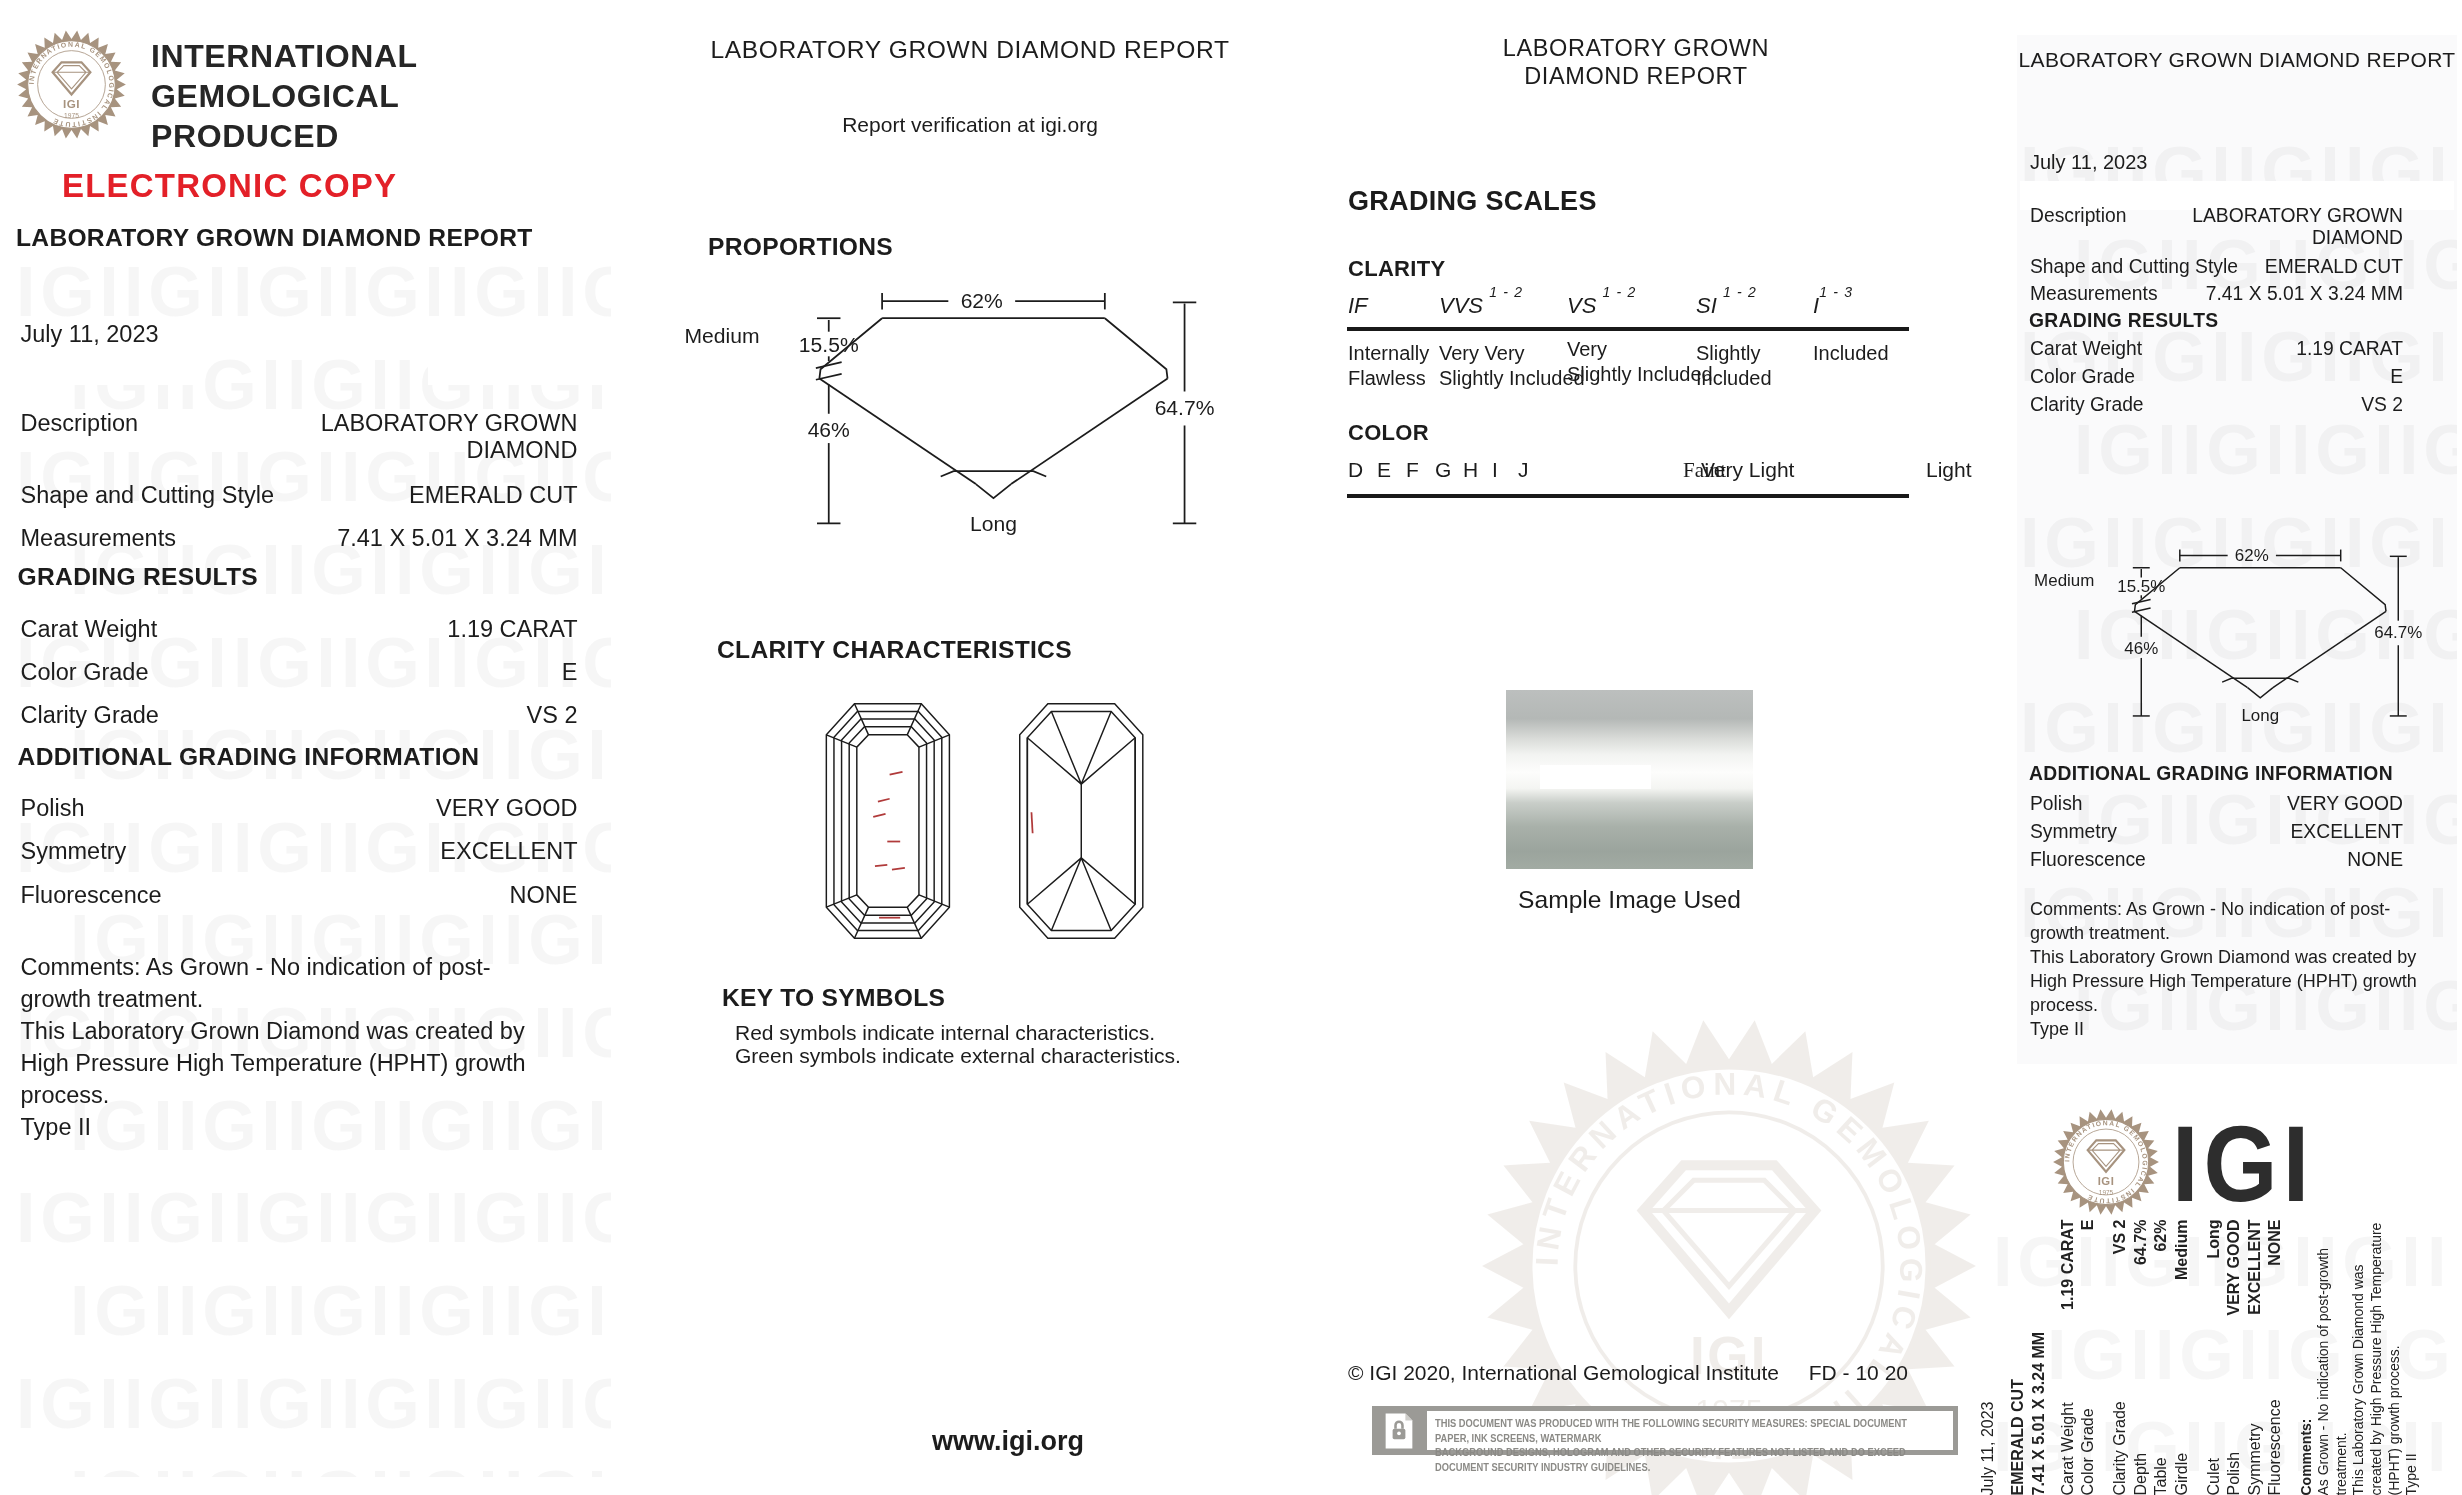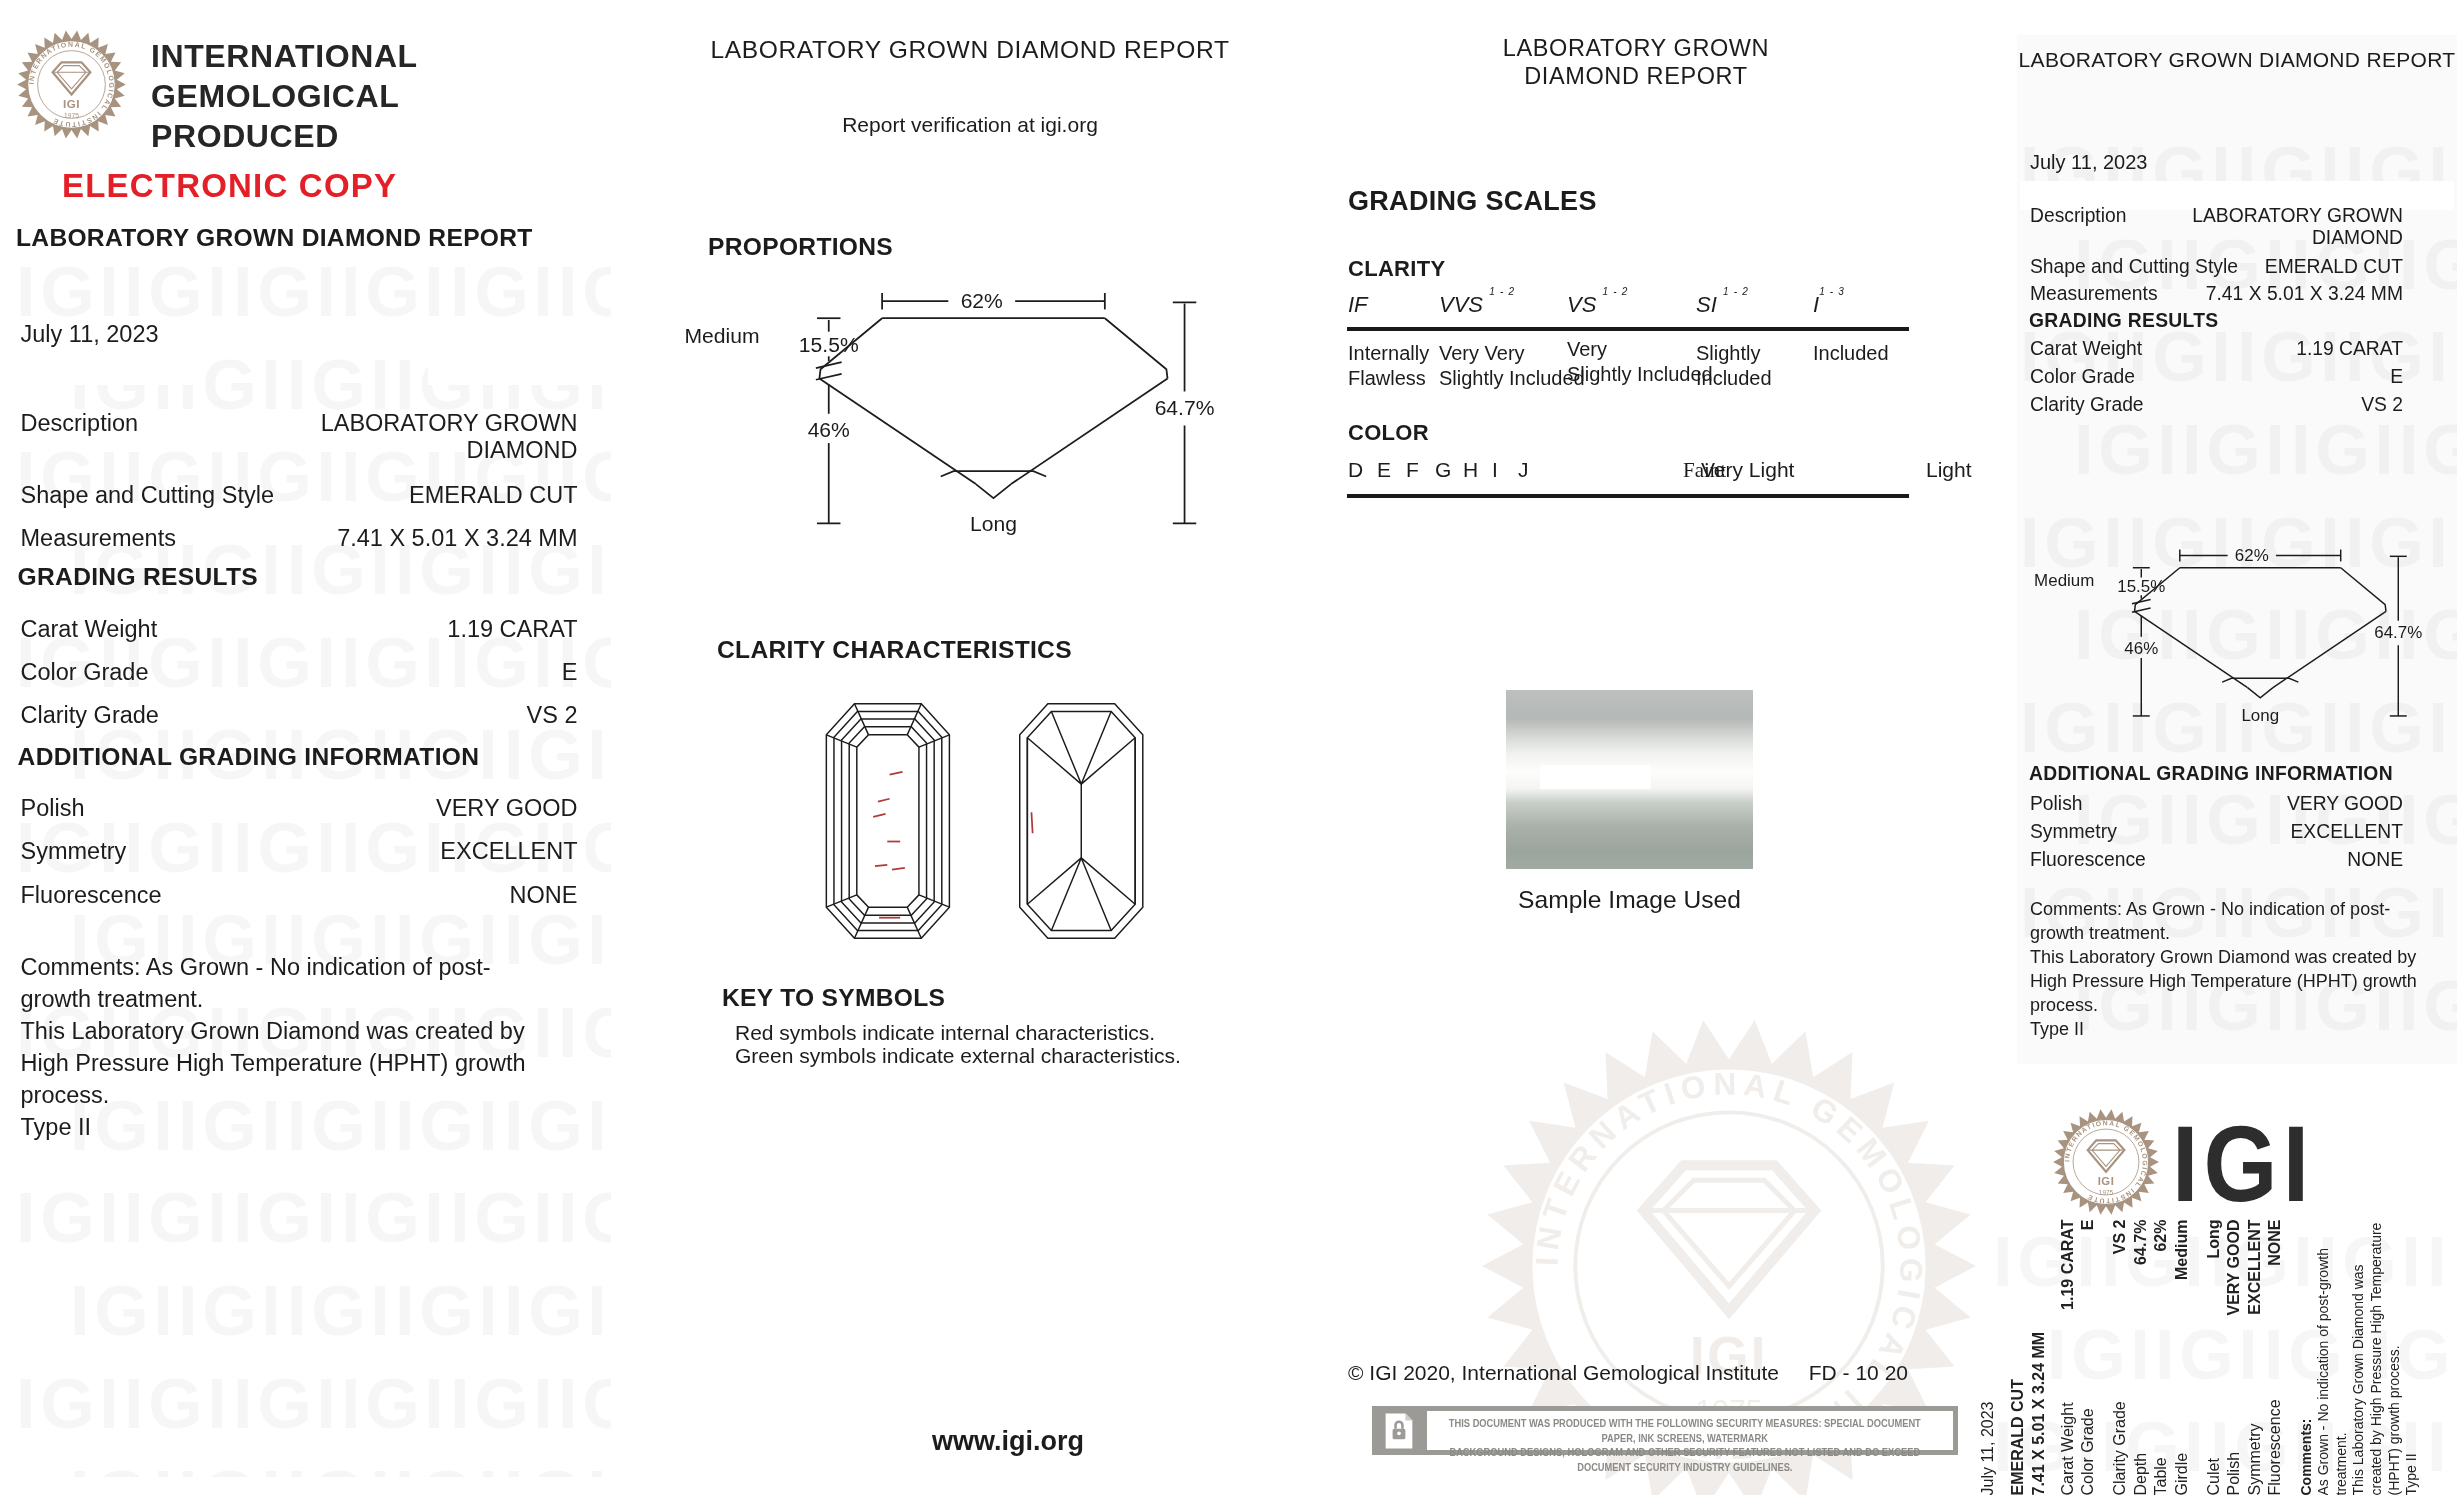--- a/index.html
+++ b/index.html
@@ -21,30 +21,30 @@
   .wm span{position:absolute;font-weight:bold;font-size:70px;letter-spacing:4.7px;color:rgba(90,90,95,0.055);white-space:nowrap;}
   .tint{position:absolute;background:rgba(60,60,70,0.022);pointer-events:none;}
   .whiteband{position:absolute;background:#ffffff;}
   
   .orgname{font-size:32px;line-height:40px;font-weight:bold;letter-spacing:0.6px;color:#262626;}
   .ecopy{font-size:33px;font-weight:bold;letter-spacing:1.2px;}
   
   .sech{font-weight:bold;letter-spacing:0.3px;}
   
   .gradecode{font-size:22px;font-style:italic;}
-  .gradecode sup{font-size:10px;position:relative;top:-8.2px;letter-spacing:1.2px;}
+  .gradecode sup{font-size:14px;position:relative;top:-8.2px;letter-spacing:1.2px;}
   .desc5{font-size:20px;line-height:24.6px;white-space:pre-line;}
   .thickline{position:absolute;height:4.1px;background:#191919;}
   .colorletter{font-size:21px;}
   
   .sampleimg{position:absolute;left:1506px;top:690px;width:247px;height:179px;
      background:linear-gradient(180deg,#bcbfbe 0%,#b4b8b6 16%,#d9dbd8 27%,#f2f3f1 36%,#fdfdfc 46%,#f4f5f2 55%,#c9cec9 63%,#a9b1aa 76%,#9ba49d 90%,#a2aba3 100%);}
   .sampleimg .flash{position:absolute;left:34px;top:75px;width:111px;height:23.5px;background:#fff;}
   
-  .secbar{position:absolute;left:1372px;top:1406px;width:586px;height:49px;background:#9b9a96;z-index:5;text-align:center;}
+  .secbar{position:absolute;left:1372px;top:1406px;width:586px;height:49px;background:#9b9a96;z-index:5;}
   .secbar .inner{position:absolute;left:55px;top:4.7px;right:5.3px;bottom:4.7px;background:#fff;}
   .sectext{position:absolute;left:8.2px;top:5.3px;width:108%;transform:scaleX(0.88);transform-origin:left top;
            font-size:10.6px;line-height:14.7px;color:#8b8a86;font-weight:bold;letter-spacing:0px;}
   
   .stub{position:absolute;left:2070px;top:1126px;width:276px;height:463px;transform:rotate(-90deg);font-size:16px;color:#222;}
   .s-line{line-height:21px;}
   .s-bold{font-weight:bold;}
   .s-row{display:flex;justify-content:space-between;line-height:20.5px;}
   .s-gap{height:11.7px;}
   .s-com{font-size:14px;line-height:17.6px;}

